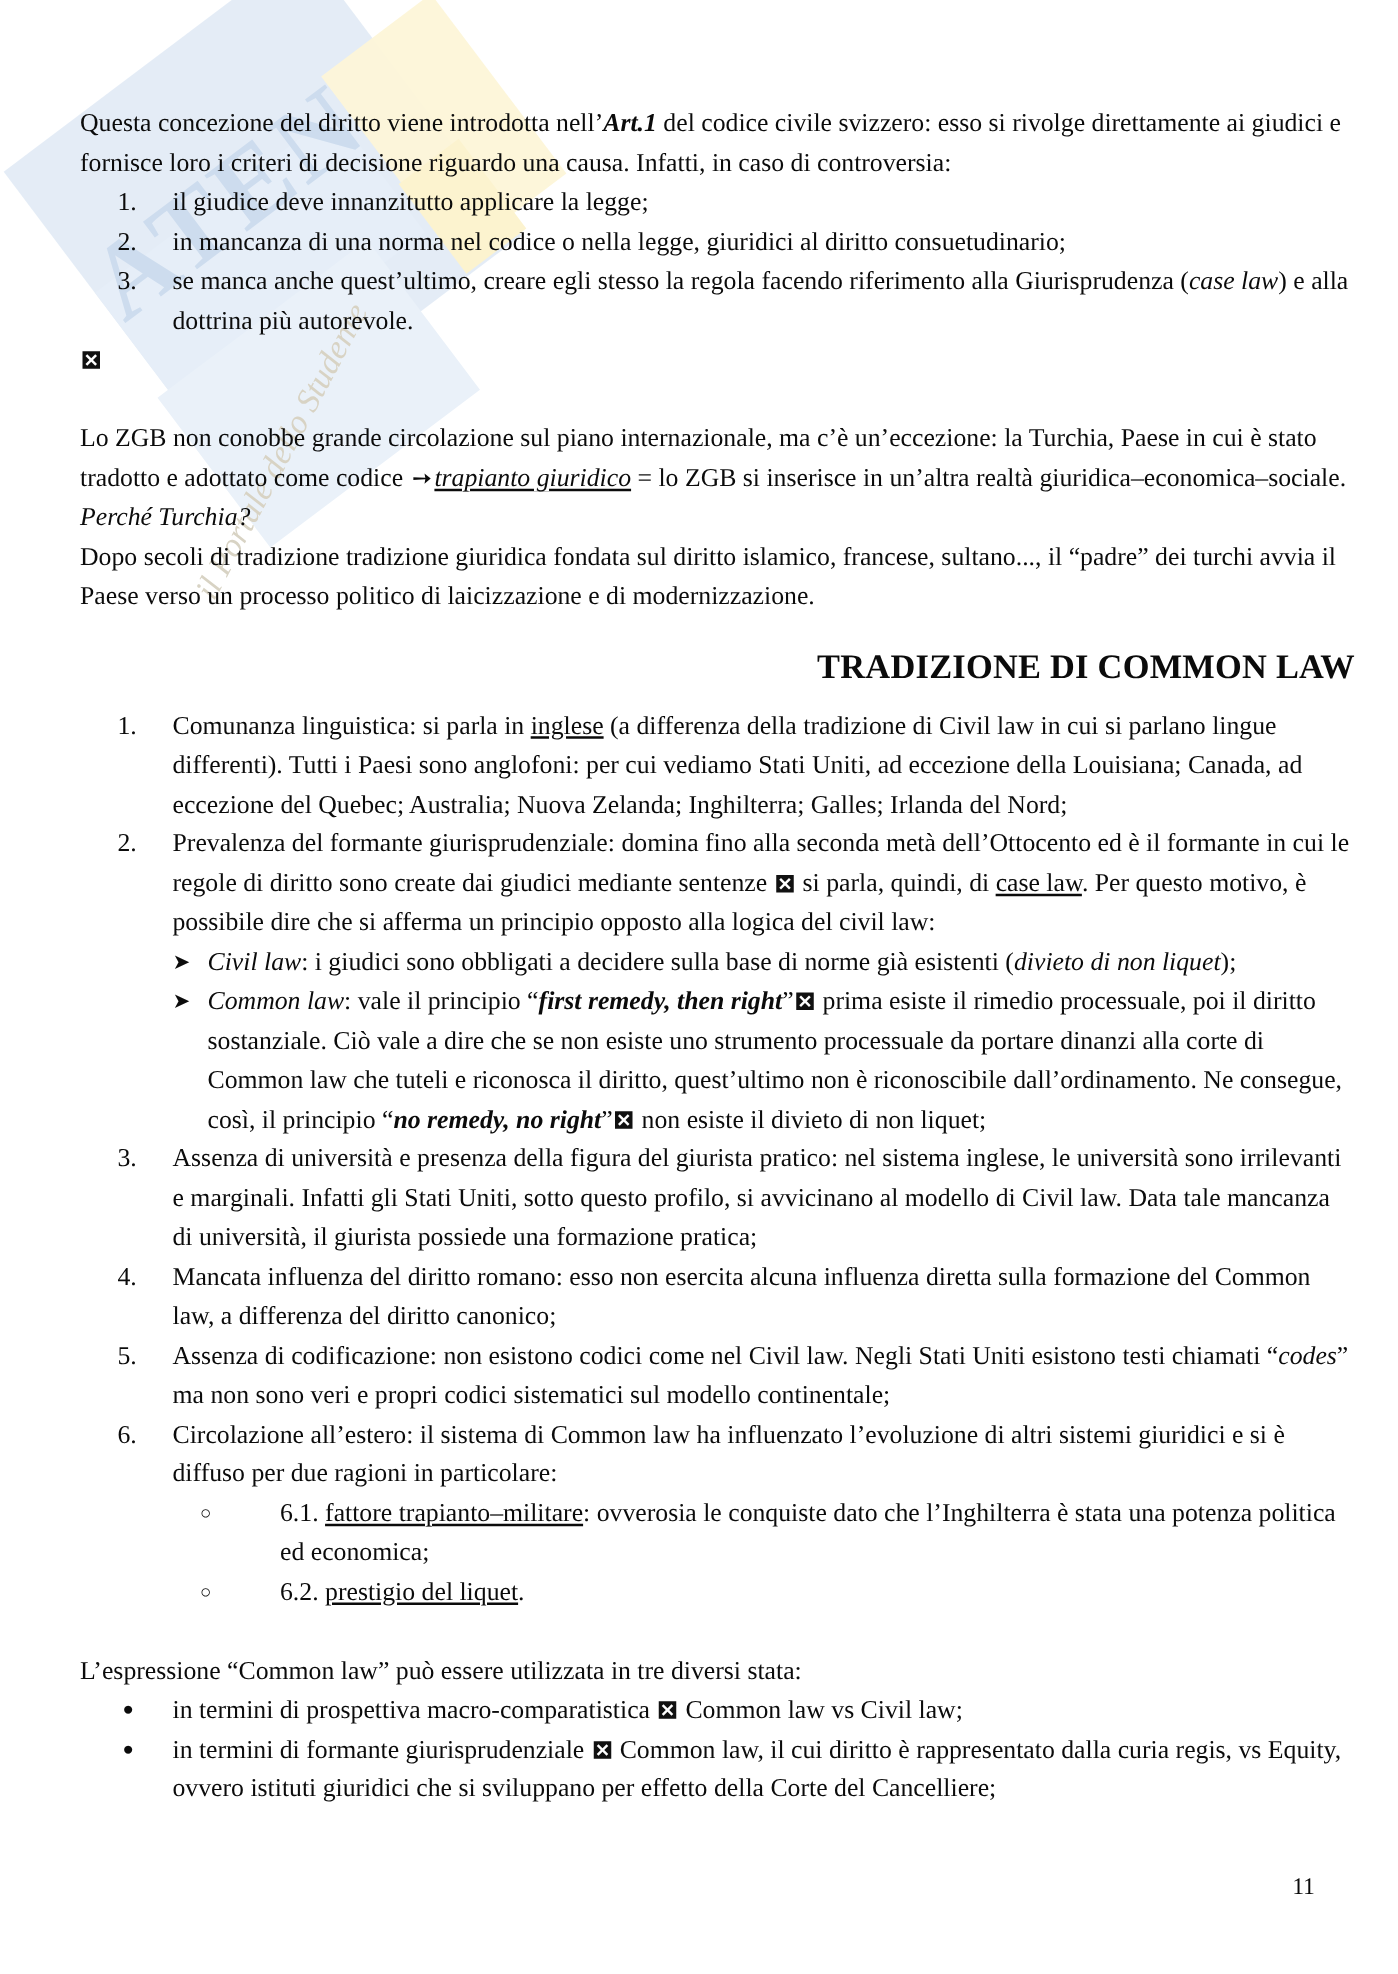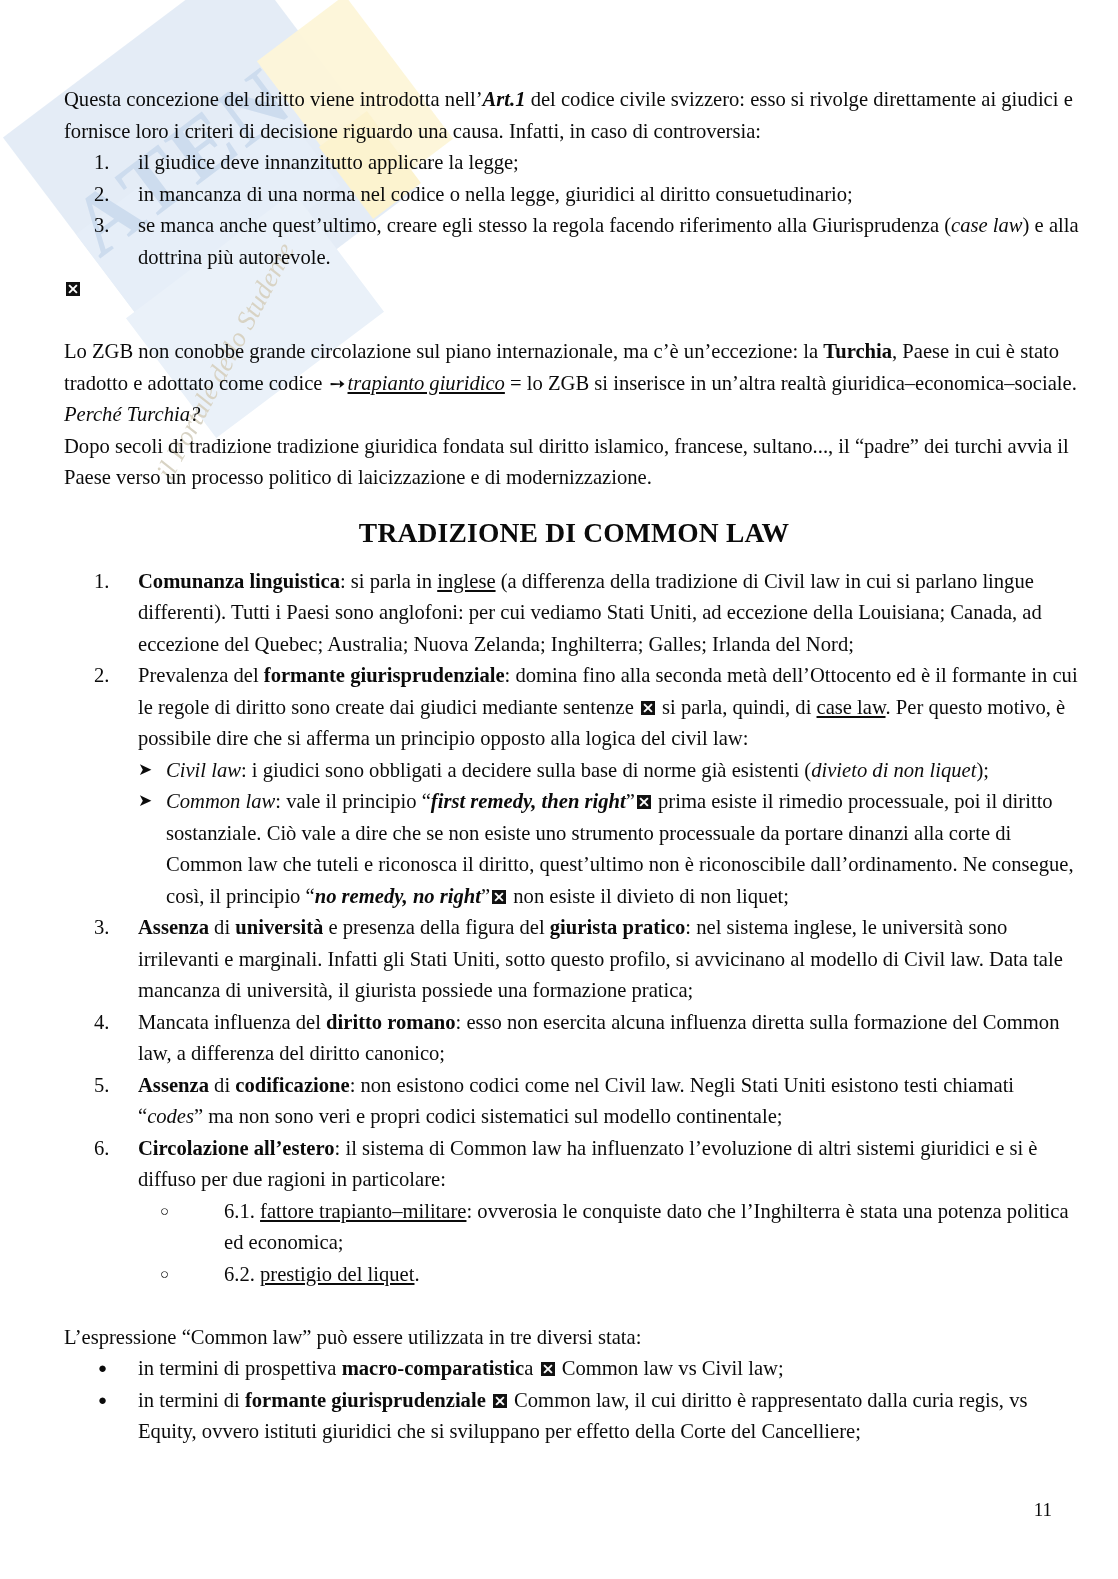--- a/index.html
+++ b/index.html
@@ -102,21 +102,21 @@
   }
   p.para {
     margin: 0;
     text-indent: 0;
   }
   .blank {
     height: 31.5px;
   }
   .heading {
     margin: 0;
-    text-align: center;
+    text-align: right;
     font-size: 27.5px;
     font-weight: bold;
     line-height: 50px;
     padding-top: 14px;
     padding-bottom: 8px;
     letter-spacing: .2px;
   }
 
   
   ol.lvl1 {
@@ -184,21 +184,21 @@
     padding-left: 74px;
   }
   ul.dots > li > .mark {
     position: absolute;
     left: 34px;
     top: 0;
     font-size: 15px;
     line-height: 31.5px;
   }
 
-  b, .b { font-weight: bold; }
+  b, .b { font-weight: normal; }
   i, .i { font-style: italic; }
   .u { text-decoration: underline; }
   .bi { font-weight: bold; font-style: italic; }
   .ui { text-decoration: underline; font-style: italic; font-weight: normal; }
 
   
   .glyphbox {
     display: inline-block;
     width: 14px;
     height: 14px;

